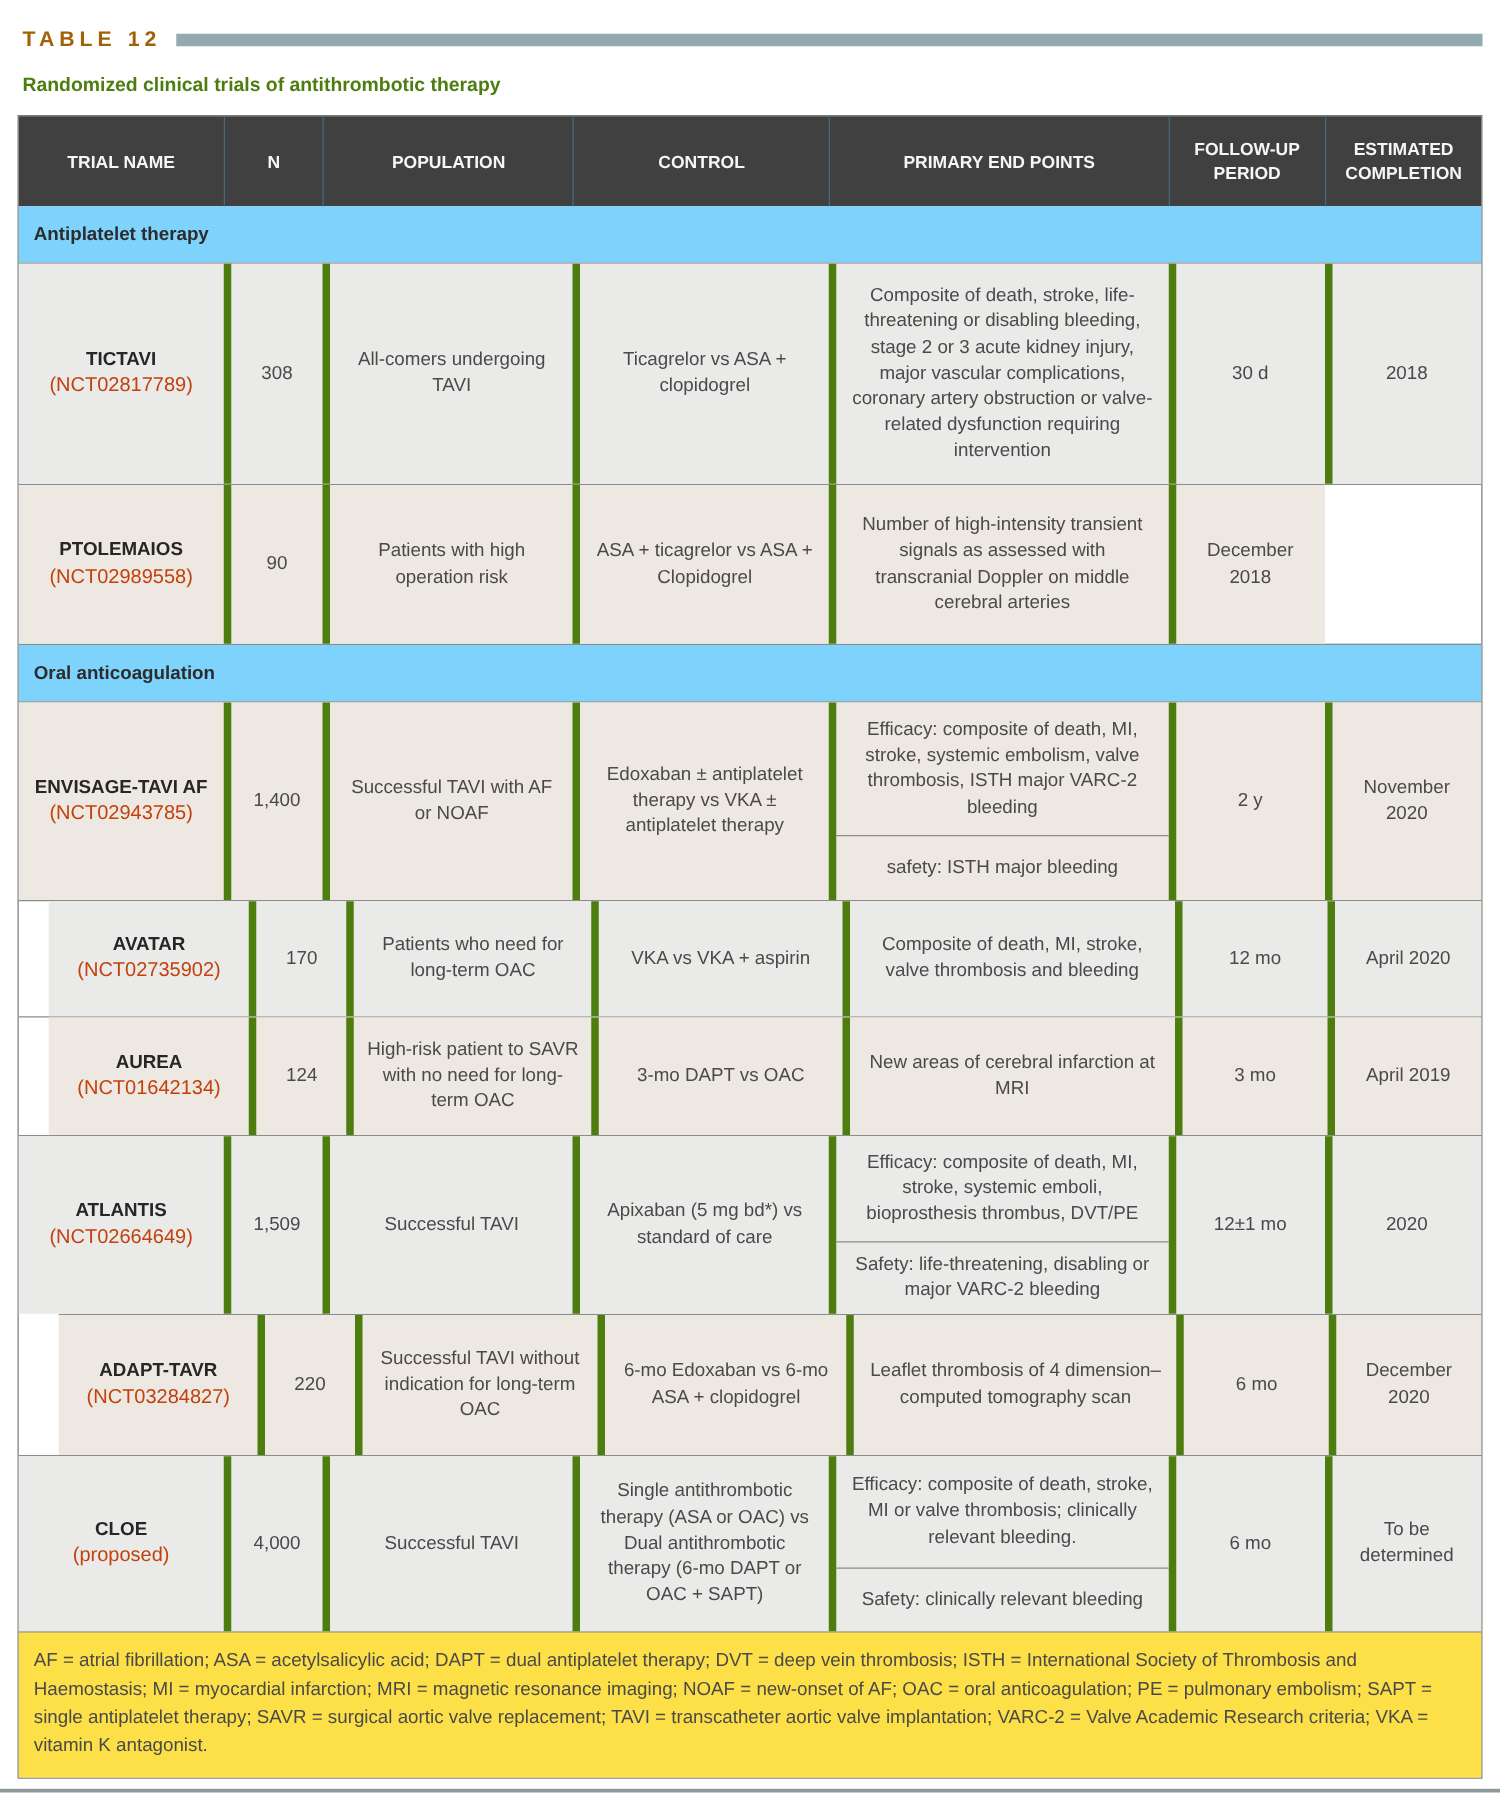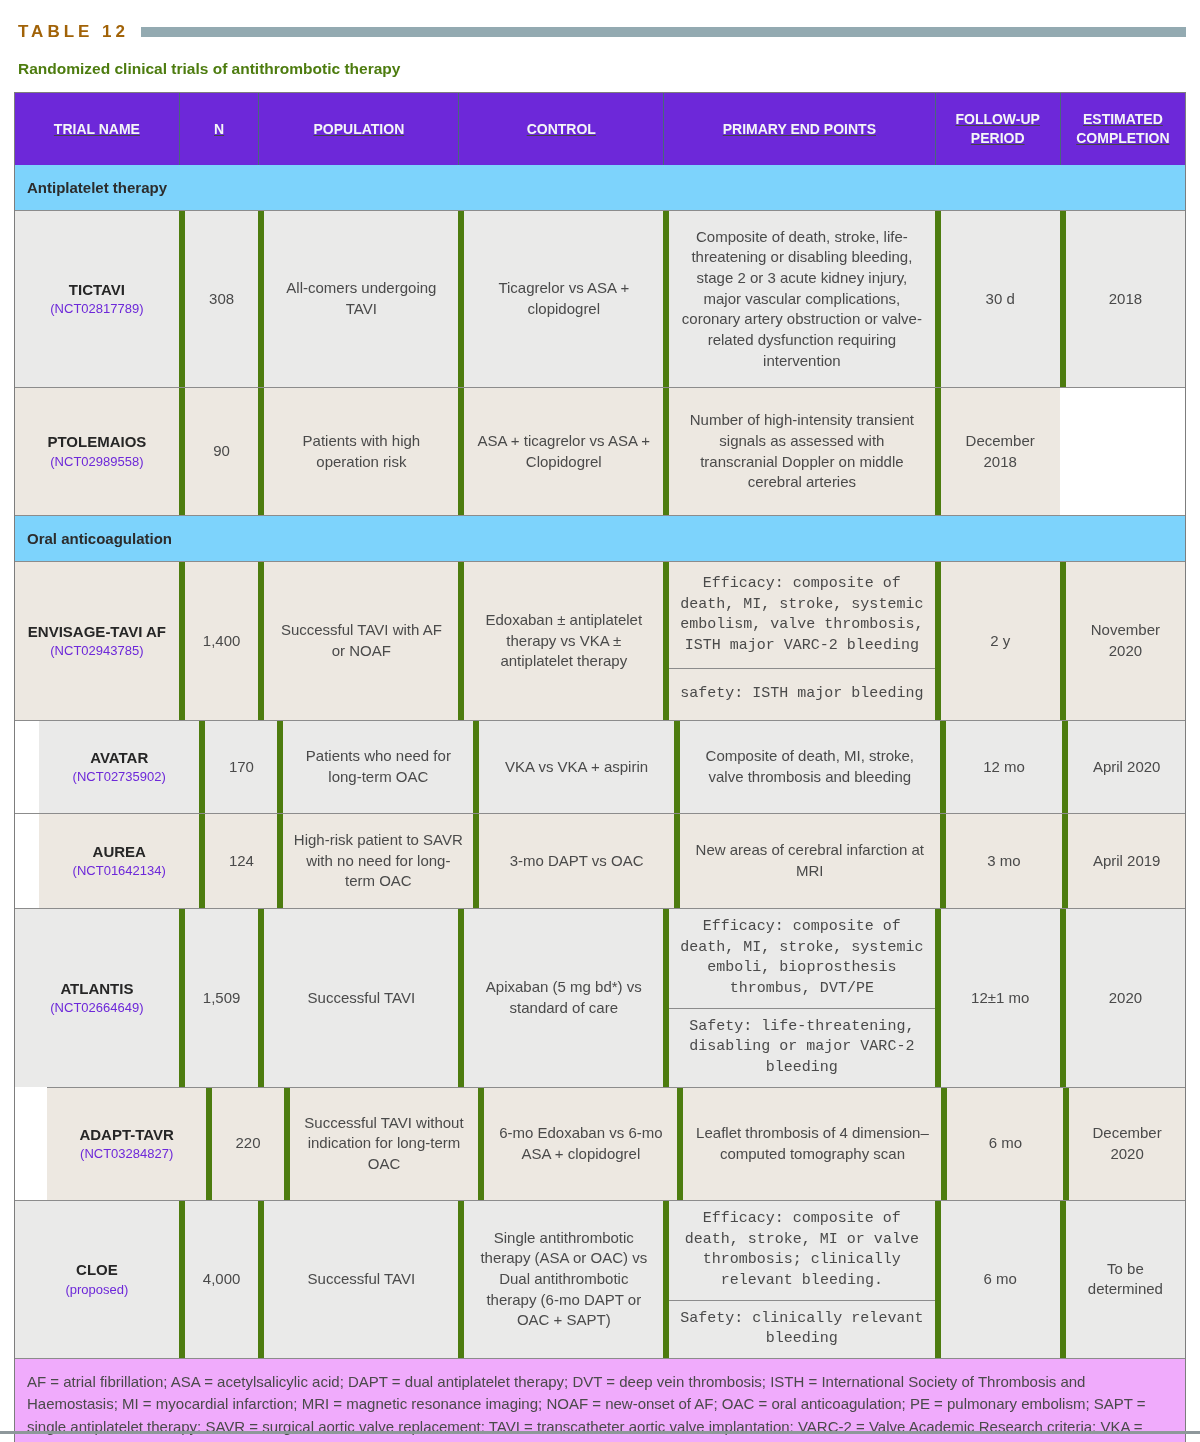--- a/index.html
+++ b/index.html
@@ -21,21 +21,21 @@
   .table-title{
     margin:18px 0 14px 4px;font-size:15.5px;font-weight:bold;color:#4d7c0f;
   }
 
   
   .ttable{border:1px solid #7d7d7d;background:#fff;}
   .grid-row{
     display:grid;
     grid-template-columns:14% 6.8% 17.1% 17.5% 23.2% 10.7% auto;
   }
-  .thead{background:#6d28d9;text-decoration:underline;}
+  .thead{background:#404040;}
   .thead .hcell{
     color:#f4f6f7;font-weight:bold;font-size:14px;line-height:1.35;
     display:flex;align-items:center;justify-content:center;text-align:center;
     min-height:72px;padding:4px 8px;box-sizing:border-box;
   }
   .thead .hcell + .hcell{border-left:1px solid #48687a;}
 
   .section-band{
     border-top:1px solid #8c8c8c;background:#7dd3fc;
     display:flex;align-items:center;min-height:45px;
@@ -46,24 +46,24 @@
   .trow .cell{
     display:flex;flex-direction:column;align-items:center;justify-content:center;
     text-align:center;font-size:15px;line-height:1.38;color:#4a4a4a;
     padding:8px 10px;box-sizing:border-box;
   }
   .trow .cell + .cell{border-left:6px solid #4d7c0f;}
   .shade-gray .cell{background:#eaeae9;}
   .shade-cream .cell{background:#ede8e1;}
 
   .trial-name{font-weight:bold;color:#262626;font-size:15px;}
-  .trial-id{color:#6d28d9;font-size:13px;}
-
-  
-  .cell.split{padding:0;align-items:stretch;justify-content:flex-start;font-family:Liberation Mono, monospace;}
+  .trial-id{color:#c2410c;font-size:16px;}
+
+  
+  .cell.split{padding:0;align-items:stretch;justify-content:flex-start;}
   .cell.split .ep{
     display:flex;align-items:center;justify-content:center;text-align:center;
     padding:8px 10px;box-sizing:border-box;
   }
   .cell.split .ep-top{border-bottom:1px solid #8c8c8c;}
   .r-envisage .ep-top{flex:115;} .r-envisage .ep-bot{flex:44;}
   .r-atlantis .ep-top{flex:97;}  .r-atlantis .ep-bot{flex:45;}
   .r-cloe .ep-top{flex:96;}      .r-cloe .ep-bot{flex:45;}
 
   
@@ -71,21 +71,21 @@
   .r-ptolemaios{min-height:127px;}
   .r-envisage{min-height:158px;}
   .r-avatar{min-height:92px;padding-left:24px;}
   .r-aurea{min-height:94px;padding-left:24px;}
   .r-atlantis{min-height:142px;}
   .r-adapt{min-height:112px;margin-left:32px;}
   .r-cloe{min-height:140px;}
   .r-envisage, .r-atlantis, .r-cloe{grid-auto-rows:1fr;}
 
   .footnote{
-    border-top:1px solid #8c8c8c;background:#f0abfc;
+    border-top:1px solid #8c8c8c;background:#fde047;
     padding:12px 12px 14px 12px;font-size:15px;line-height:1.5;color:#4a4a4a;
     min-height:106px;box-sizing:border-box;
   }
 
   .bottom-rule{
     position:absolute;left:0;bottom:8px;width:1200px;height:3px;background:#8e989b;
   }
 </style>
 </head>
 <body>

